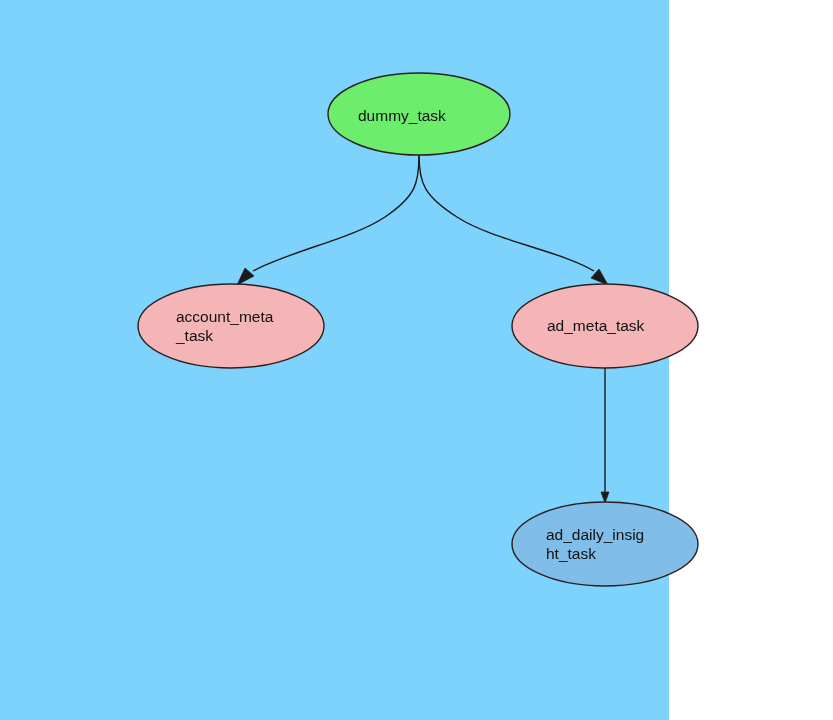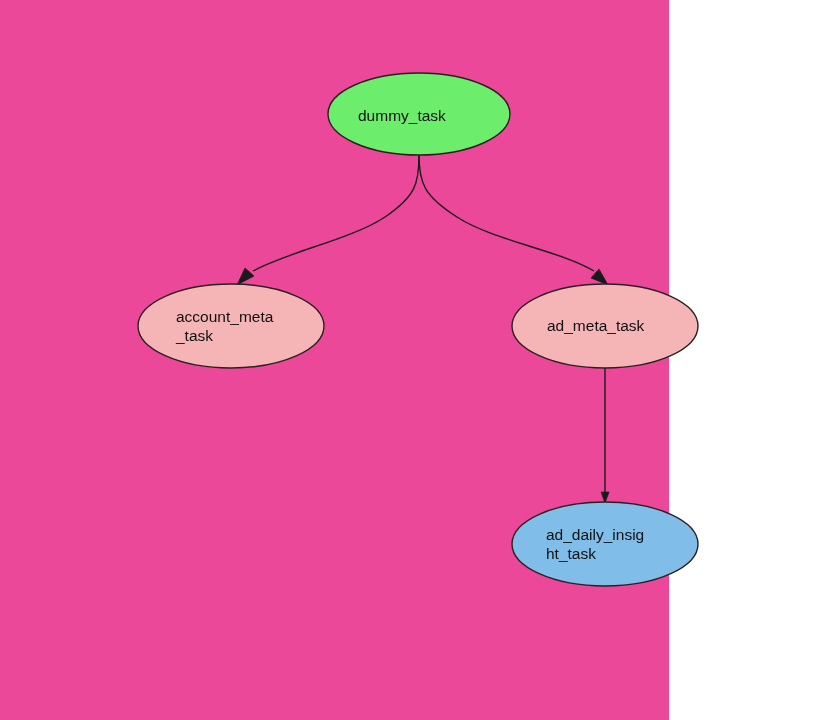--- a/index.html
+++ b/index.html
@@ -11,21 +11,21 @@
   body {
     width: 833px;
     height: 720px;
     overflow: hidden;
     font-family: "Liberation Sans", sans-serif;
   }
   #dag-canvas {
     position: relative;
     width: 669px;
     height: 720px;
-    background: #ec4899;
+    background: #7dd3fc;
   }
   #dag-svg {
     position: absolute;
     top: 0;
     left: 0;
     width: 833px;
     height: 720px;
     display: block;
   }
   .node-ellipse {

